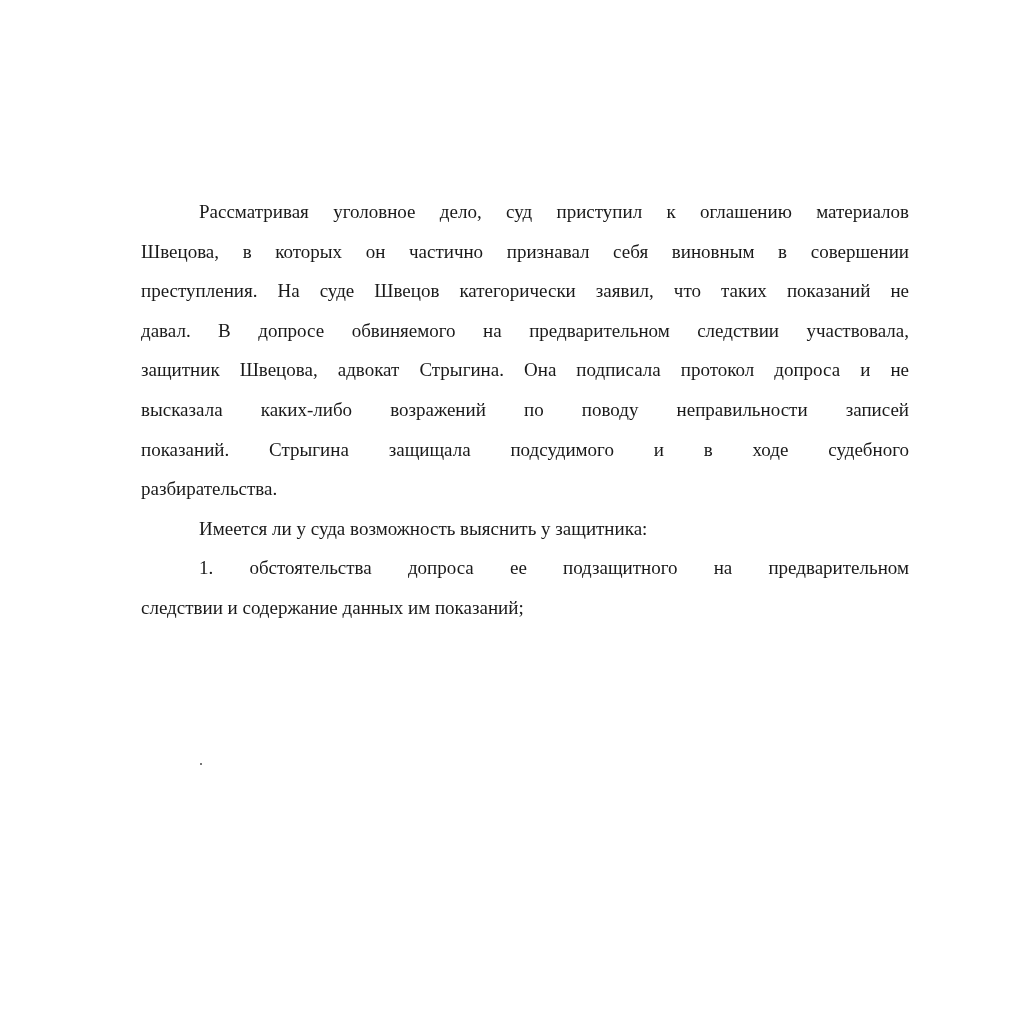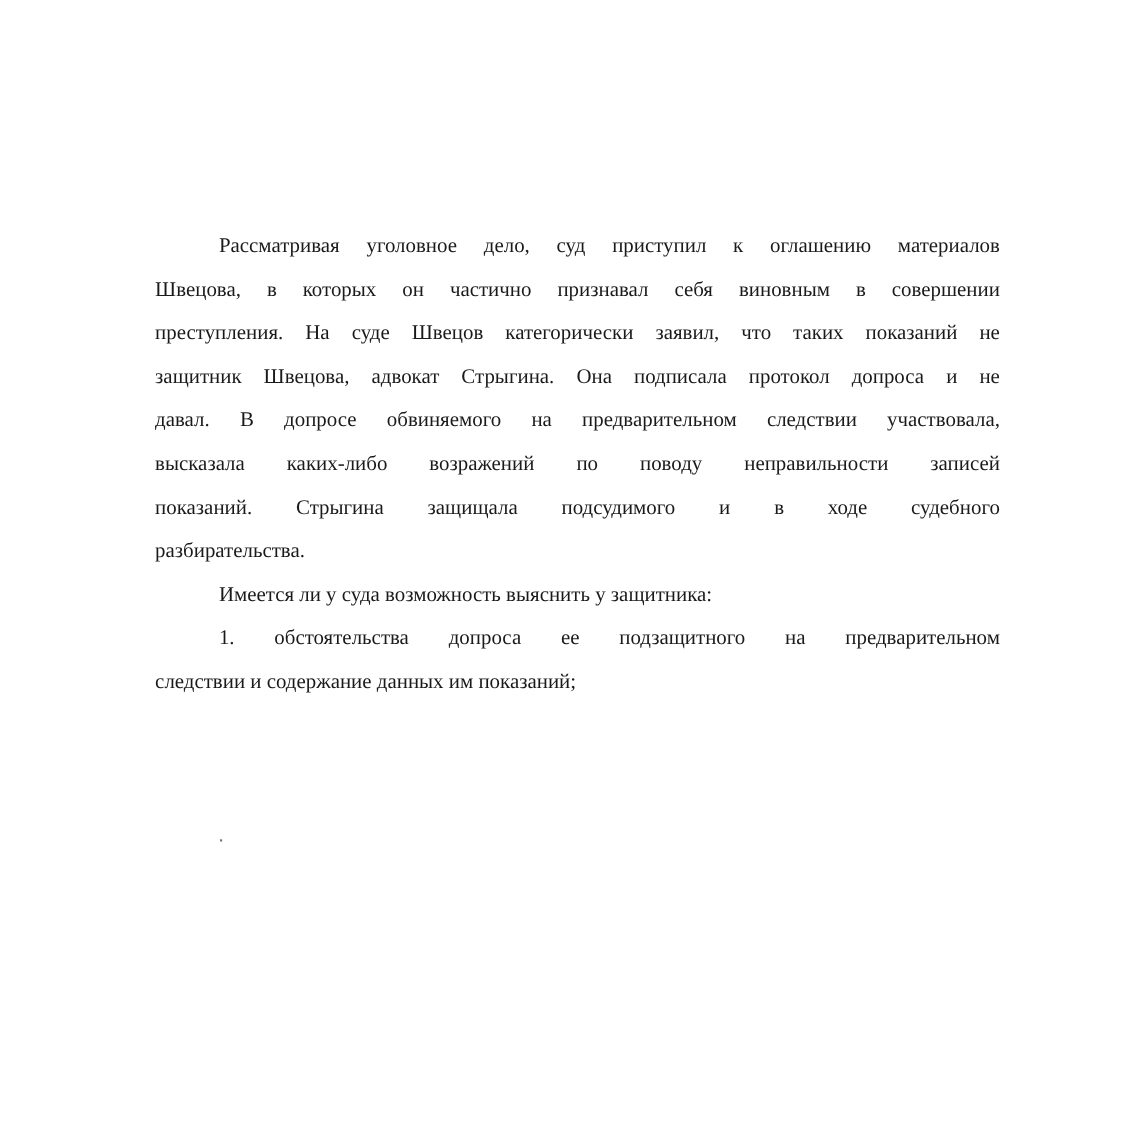--- a/index.html
+++ b/index.html
@@ -11,21 +11,21 @@
       width: 1024px;
       height: 1024px;
       position: relative;
       overflow: hidden;
       font-family: "Liberation Serif", "DejaVu Serif", serif;
       color: #1a1a1a;
     }
     .page {
       position: absolute;
       left: 141px;
-      top: 204px;
+      top: 192px;
       width: 768px;
     }
     .line {
       position: relative;
       height: 39.6px;
       font-size: 19px;
       line-height: 39.6px;
       white-space: nowrap;
     }
     .line.justify {
@@ -49,22 +49,22 @@
     }
   </style>
 </head>
 <body>
 
 <div class="page">
   <div>
     <div class="line justify indent">Рассматривая уголовное дело, суд приступил к оглашению материалов</div>
     <div class="line justify">Швецова, в которых он частично признавал себя виновным в совершении</div>
     <div class="line justify">преступления. На суде Швецов категорически заявил, что таких показаний не</div>
+    <div class="line justify">давал. В допросе обвиняемого на предварительном следствии участвовала,</div>
     <div class="line justify">защитник Швецова, адвокат Стрыгина. Она подписала протокол допроса и не</div>
-    <div class="line justify">давал. В допросе обвиняемого на предварительном следствии участвовала,</div>
     <div class="line justify">высказала каких-либо возражений по поводу неправильности записей</div>
     <div class="line justify">показаний. Стрыгина защищала подсудимого и в ходе судебного</div>
     <div class="line left">разбирательства.</div>
   </div>
   <div>
     <div class="line left indent">Имеется ли у суда возможность выяснить у защитника:</div>
   </div>
   <div>
     <div class="line justify indent">1. обстоятельства допроса ее подзащитного на предварительном</div>
     <div class="line left">следствии и содержание данных им показаний;</div>

